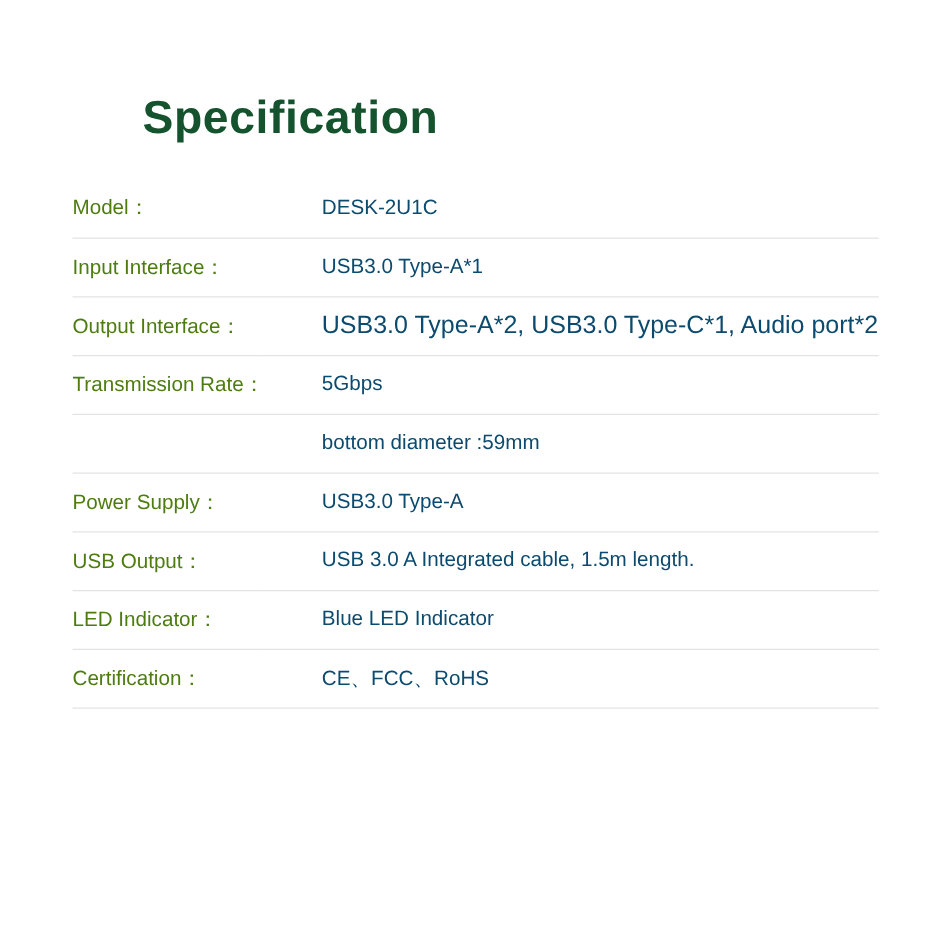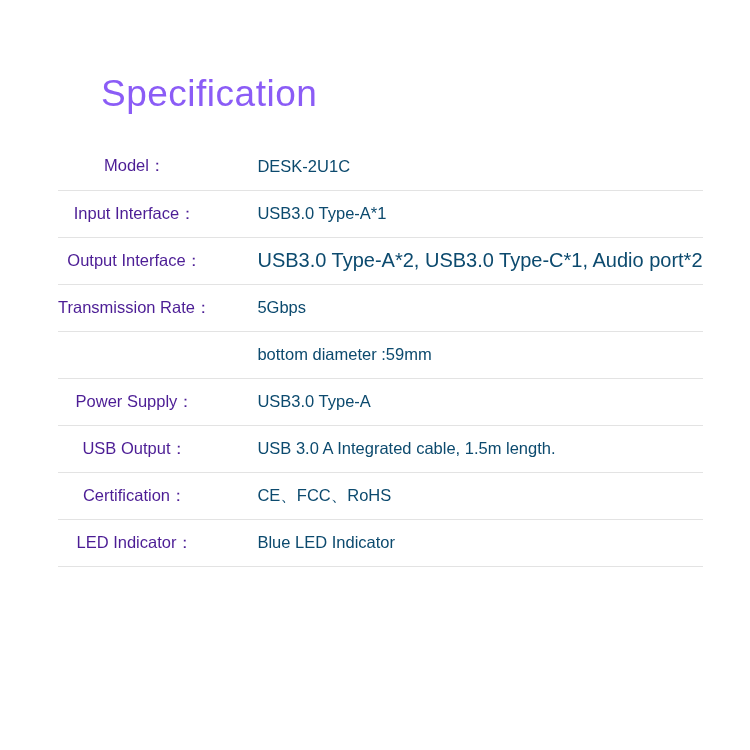--- a/index.html
+++ b/index.html
@@ -15,25 +15,25 @@
     overflow: hidden;
   }
   .page {
     position: relative;
     width: 750px;
     height: 750px;
     box-sizing: border-box;
   }
   .spec-title {
     position: absolute;
-    left: 101px;
+    left: 114px;
     top: 74px;
     font-size: 37px;
-    font-weight: 400;
-    color: #8b5cf6;
+    font-weight: 700;
+    color: #14532d;
     letter-spacing: 0.5px;
     line-height: 1.1;
   }
   .spec-table {
     position: absolute;
     left: 58px;
     top: 143px;
     width: 638px;
     border-collapse: collapse;
   }
@@ -46,24 +46,24 @@
     padding: 0;
     font-size: 16.5px;
     color: #5c5c5c;
     font-weight: 400;
   }
   .spec-table tr.no-rule td {
     border-bottom: none;
   }
   td.label {
     width: 228px;
-    text-align: center;
+    text-align: left;
     padding-right: 0px;
     white-space: nowrap;
-    color: #4c1d95;
+    color: #4d7c0f;
   }
   td.value {
     padding-left: 46px;
     color: #0c4a6e;
     white-space: nowrap;
   }
   td.value.small {
     font-size: 20px;
   }
 </style>
@@ -98,23 +98,23 @@
       </tr>
       <tr>
         <td class="label">Power Supply：</td>
         <td class="value">USB3.0 Type-A</td>
       </tr>
       <tr>
         <td class="label">USB Output：</td>
         <td class="value">USB 3.0 A Integrated cable, 1.5m length.</td>
       </tr>
       <tr>
+        <td class="label">LED Indicator：</td>
+        <td class="value">Blue LED Indicator</td>
+      </tr>
+      <tr>
         <td class="label">Certification：</td>
         <td class="value">CE、FCC、RoHS</td>
-      </tr>
-      <tr>
-        <td class="label">LED Indicator：</td>
-        <td class="value">Blue LED Indicator</td>
       </tr>
     </tbody>
   </table>
 
 </div>
 
 </body></html>

